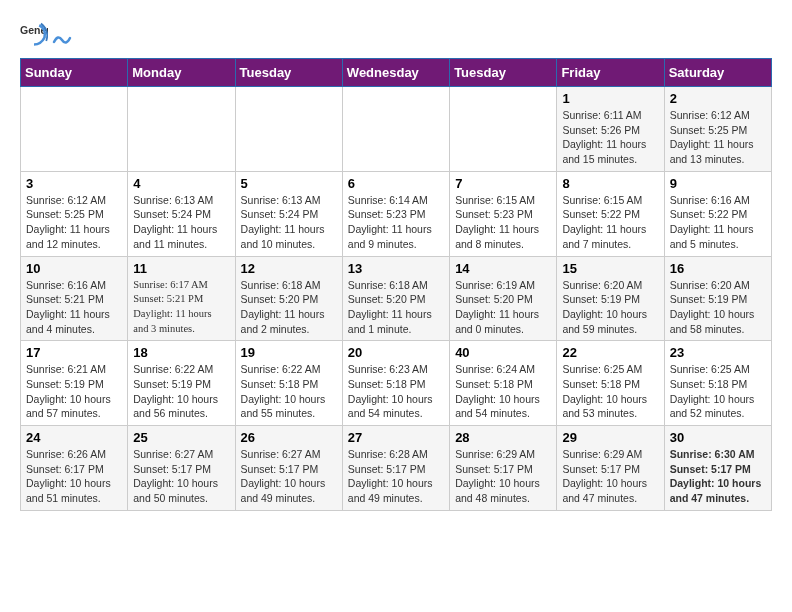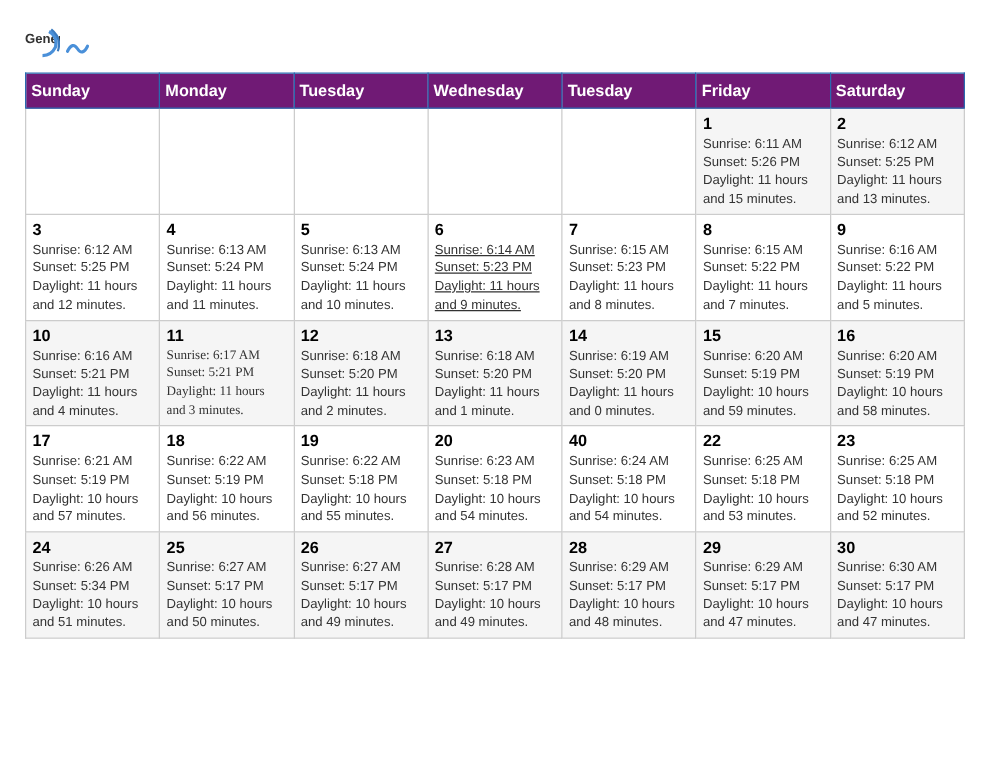--- a/index.html
+++ b/index.html
@@ -137,21 +137,21 @@
 Daylight: 11 hours
 and 12 minutes.</span></td>
         <td><span class="day-number">4</span><span class="day-info" style="white-space: pre-line;">Sunrise: 6:13 AM
 Sunset: 5:24 PM
 Daylight: 11 hours
 and 11 minutes.</span></td>
         <td><span class="day-number">5</span><span class="day-info" style="white-space: pre-line;">Sunrise: 6:13 AM
 Sunset: 5:24 PM
 Daylight: 11 hours
 and 10 minutes.</span></td>
-        <td><span class="day-number">6</span><span class="day-info" style="white-space: pre-line; text-decoration: underline;">Sunrise: 6:14 AM
+        <td><span class="day-number">6</span><span class="day-info" style="white-space: pre-line;">Sunrise: 6:14 AM
 Sunset: 5:23 PM
 Daylight: 11 hours
 and 9 minutes.</span></td>
         <td><span class="day-number">7</span><span class="day-info" style="white-space: pre-line;">Sunrise: 6:15 AM
 Sunset: 5:23 PM
 Daylight: 11 hours
 and 8 minutes.</span></td>
         <td><span class="day-number">8</span><span class="day-info" style="white-space: pre-line;">Sunrise: 6:15 AM
 Sunset: 5:22 PM
 Daylight: 11 hours
@@ -216,21 +216,21 @@
 Sunset: 5:18 PM
 Daylight: 10 hours
 and 53 minutes.</span></td>
         <td><span class="day-number">23</span><span class="day-info" style="white-space: pre-line;">Sunrise: 6:25 AM
 Sunset: 5:18 PM
 Daylight: 10 hours
 and 52 minutes.</span></td>
       </tr>
       <tr>
         <td><span class="day-number">24</span><span class="day-info" style="white-space: pre-line;">Sunrise: 6:26 AM
-Sunset: 5:34 PM
+Sunset: 6:17 PM
 Daylight: 10 hours
 and 51 minutes.</span></td>
         <td><span class="day-number">25</span><span class="day-info" style="white-space: pre-line;">Sunrise: 6:27 AM
 Sunset: 5:17 PM
 Daylight: 10 hours
 and 50 minutes.</span></td>
         <td><span class="day-number">26</span><span class="day-info" style="white-space: pre-line;">Sunrise: 6:27 AM
 Sunset: 5:17 PM
 Daylight: 10 hours
 and 49 minutes.</span></td>
@@ -239,19 +239,19 @@
 Daylight: 10 hours
 and 49 minutes.</span></td>
         <td><span class="day-number">28</span><span class="day-info" style="white-space: pre-line;">Sunrise: 6:29 AM
 Sunset: 5:17 PM
 Daylight: 10 hours
 and 48 minutes.</span></td>
         <td><span class="day-number">29</span><span class="day-info" style="white-space: pre-line;">Sunrise: 6:29 AM
 Sunset: 5:17 PM
 Daylight: 10 hours
 and 47 minutes.</span></td>
-        <td><span class="day-number">30</span><span class="day-info" style="white-space: pre-line;">Sunrise: 6:30 AM
+        <td><span class="day-number">30</span><span class="day-info" style="white-space: pre-line; font-weight: bold;">Sunrise: 6:30 AM
 Sunset: 5:17 PM
 Daylight: 10 hours
 and 47 minutes.</span></td>
       </tr>
     </tbody>
 </table>
 
 </body></html>

